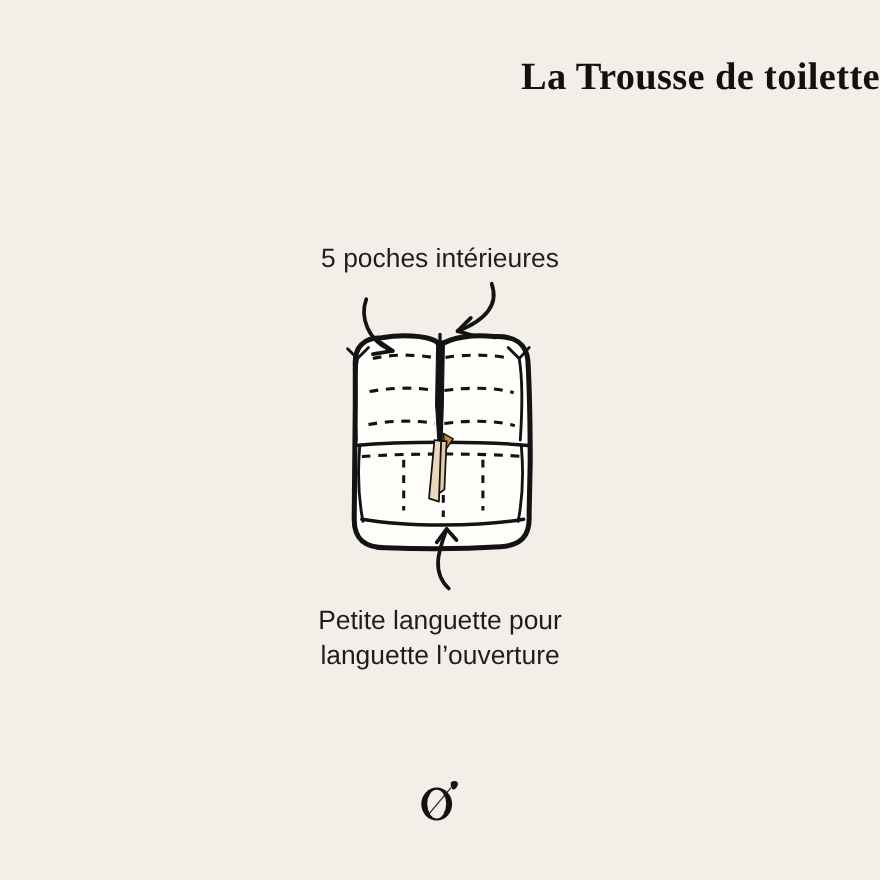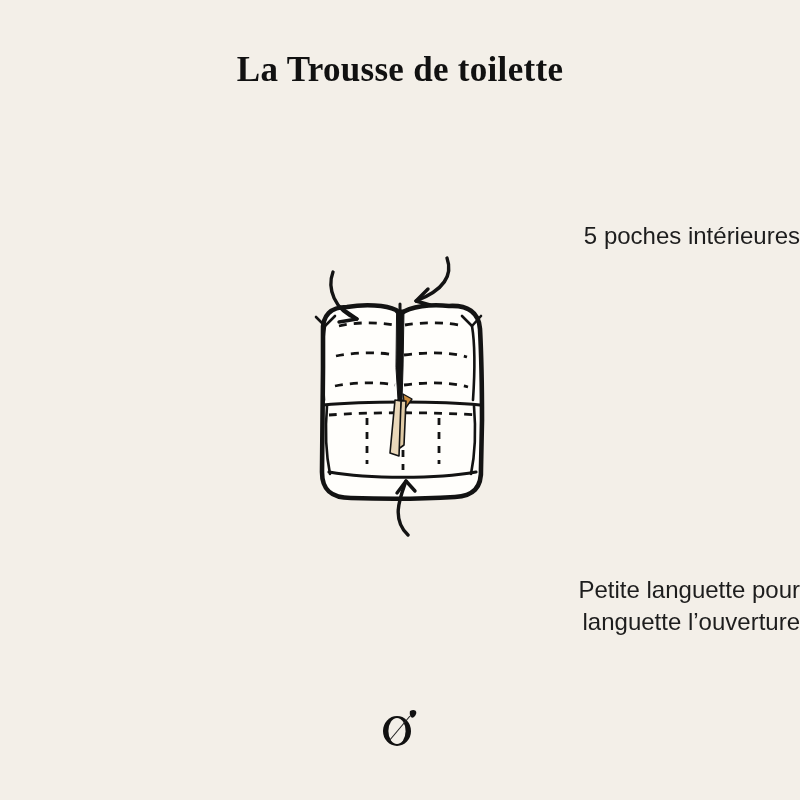--- a/index.html
+++ b/index.html
@@ -7,37 +7,37 @@
     width:800px;height:800px;
     background:#f3efe8;
     font-family:"Liberation Sans", sans-serif;
     color:#1d1d1d;
     position:relative;
     overflow:hidden;
   }
   .canvas{position:absolute;inset:0;}
   .page-title{
     position:absolute;top:50px;left:0;right:0;
-    text-align:center;
+    text-align:right;
     font-family:"Liberation Serif", serif;
     font-weight:700;
     font-size:35px;
     letter-spacing:0.3px;
     color:#111111;
     margin:0;
   }
   .ann{
     position:absolute;left:0;right:0;
-    text-align:right;
+    text-align:center;
     font-size:24px;
     line-height:32px;
     color:#1d1d1d;
   }
   .ann-top{top:220px;}
-  .ann-bottom{top:574px;}
+  .ann-bottom{top:549px;}
   .bag-svg{
     position:absolute;left:283px;top:248px;
     width:234px;height:300px;
   }
   .logo{
     position:absolute;top:704px;left:0;right:0;
     display:flex;justify-content:center;
   }
   .logo svg{width:48px;height:48px;}
 </style>

